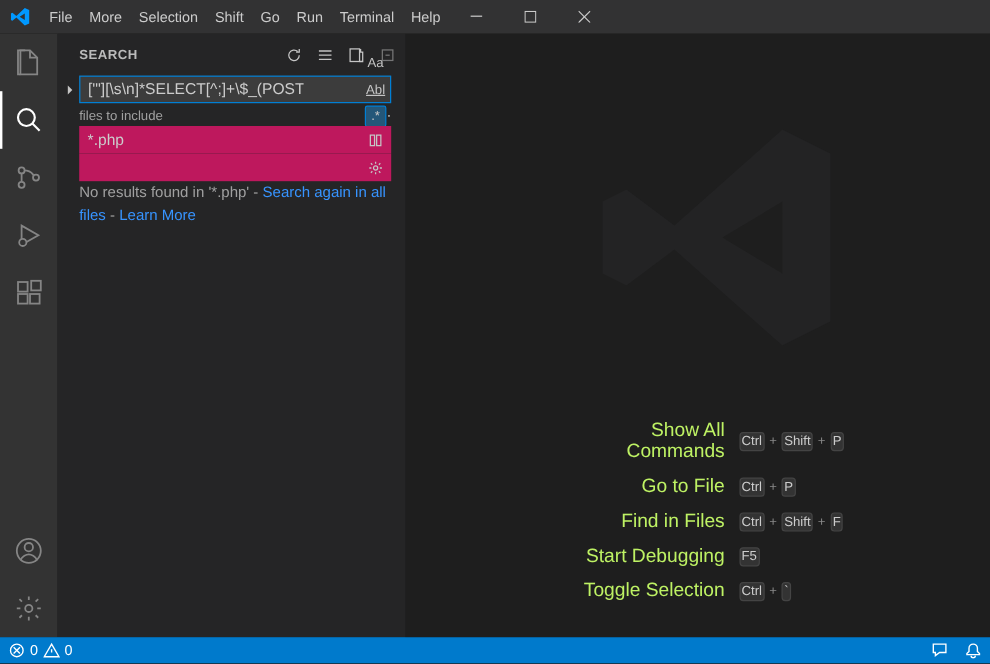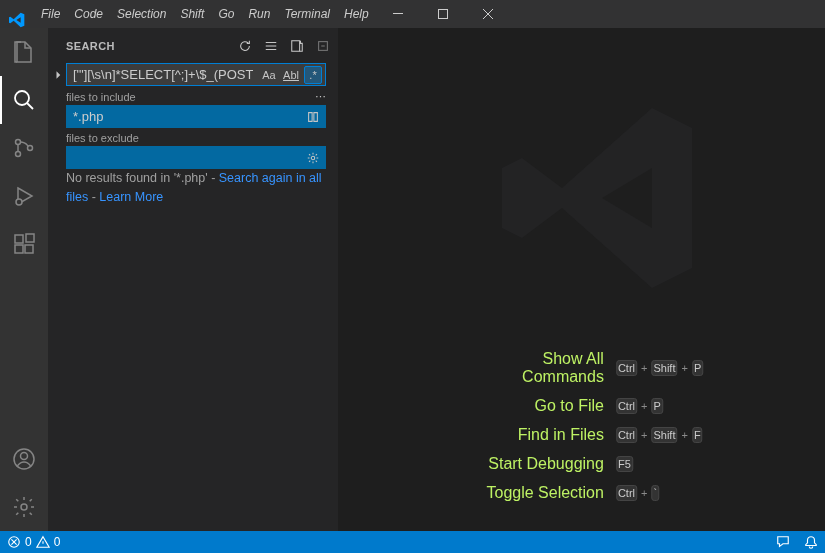--- a/index.html
+++ b/index.html
@@ -8,21 +8,21 @@
   background: #1e1e1e;
   font-family: 'Segoe UI', sans-serif;
   font-size: 13px;
   color: #cccccc;
   overflow: hidden;
   display: flex; flex-direction: column;
 }
 
 .titlebar {
   height: 28px; background: #323233;
-  display: flex; align-items: flex-end; font-style: italic;
+  display: flex; align-items: center;
   -webkit-app-region: drag;
 }
 .titlebar .vscode-icon { width: 34px; display: flex; align-items: center; justify-content: center; }
 .menubar { display: flex; }
 .menubar .menu-item { padding: 0 7px; font-size: 12px; color: #cccccc; line-height: 28px; cursor: default; }
 .title-text { flex: 1; text-align: center; font-size: 12px; color: #cccccc; }
 .win-controls { display: flex; }
 .win-controls div { width: 45px; height: 28px; display: flex; align-items: center; justify-content: center; color: #cccccc; }
 
 
@@ -59,32 +59,32 @@
 
 .input-wrap {
   flex:1; position: relative; background: #3c3c3c; border: 1px solid #007fd4;
 }
 .search-input {
   width: 100%; background: transparent; border: none; outline: none;
   color: #cccccc; font-size: 13px; padding: 3px 72px 3px 6px; font-family: inherit;
 }
 .input-ops {
   position: absolute; right: 3px; top: 50%; transform: translateY(-50%);
-  display: flex; gap: 4px; align-items: center;
+  display: flex; gap: 4px; align-items: center; flex-direction: column;
 }
 .input-ops .op {
   width: 18px; height: 18px; display: flex; align-items: center; justify-content: center;
   font-size: 11px; color: #c5c5c5; border-radius: 2px; cursor: pointer;
 }
 .input-ops .op.active { background: #245779; border: 1px solid #007fd4; }
 
 .sub-label { font-size: 11px; color: #a0a0a0; margin: 4px 0 2px; display: flex; justify-content: space-between; align-items: center; }
 .sub-label .dots { color: #c5c5c5; cursor: pointer; }
 
-.sub-input-wrap { position: relative; background: #0369a1; border: 1px solid transparent; }
+.sub-input-wrap { position: relative; background: #be185d; border: 1px solid transparent; }
 .sub-input {
   width: 100%; background: transparent; border: none; outline: none;
   color: #cccccc; font-size: 13px; padding: 3px 24px 3px 6px; font-family: inherit;
 }
 .sub-input-wrap .trail {
   position: absolute; right: 3px; top: 50%; transform: translateY(-50%);
   width: 18px; height: 18px; display: flex; align-items: center; justify-content: center;
   color: #c5c5c5; cursor: pointer;
 }
 
@@ -120,21 +120,21 @@
 <body>
 
 <div class="titlebar">
   <div class="vscode-icon">
     <svg width="16" height="16" viewBox="0 0 24 24">
         <path fill="#0098ff" d="M23 3.5L17.5 1 7 11l-5-4L0 8v8l2 1 5-4 10.5 10L23 20.5v-17zM17.5 16L11 12l6.5-4v8z"></path>
       </svg>
   </div>
   <div class="menubar">
     <div class="menu-item">File</div>
-    <div class="menu-item">Code</div>
+    <div class="menu-item">More</div>
     <div class="menu-item">Selection</div>
     <div class="menu-item">Shift</div>
     <div class="menu-item">Go</div>
     <div class="menu-item">Run</div>
     <div class="menu-item">Terminal</div>
     <div class="menu-item">Help</div>
   </div>
   <div class="win-controls">
     <div>
         <svg width="10" height="10">
@@ -269,23 +269,20 @@
       </div>
       <div class="sub-input-wrap">
         <input class="sub-input" value="*.php" style="">
         <span class="trail">
           <svg width="14" height="14" viewBox="0 0 16 16" fill="none" stroke="currentColor" stroke-width="1.2">
               <path d="M3 3h4v10H3zM9 3h4v10H9z"></path>
             </svg>
         </span>
       </div>
 
-      <div class="sub-label">
-        <span>files to exclude</span>
-      </div>
       <div class="sub-input-wrap">
         <input class="sub-input" value="" style="">
         <span class="trail">
           <svg width="14" height="14" viewBox="0 0 16 16" fill="none" stroke="currentColor" stroke-width="1.2">
               <circle cx="8" cy="8" r="2"></circle>
               <path d="M8 2v2M8 12v2M2 8h2M12 8h2M3.5 3.5l1.4 1.4M11.1 11.1l1.4 1.4M3.5 12.5l1.4-1.4M11.1 4.9l1.4-1.4"></path>
             </svg>
         </span>
       </div>
 

